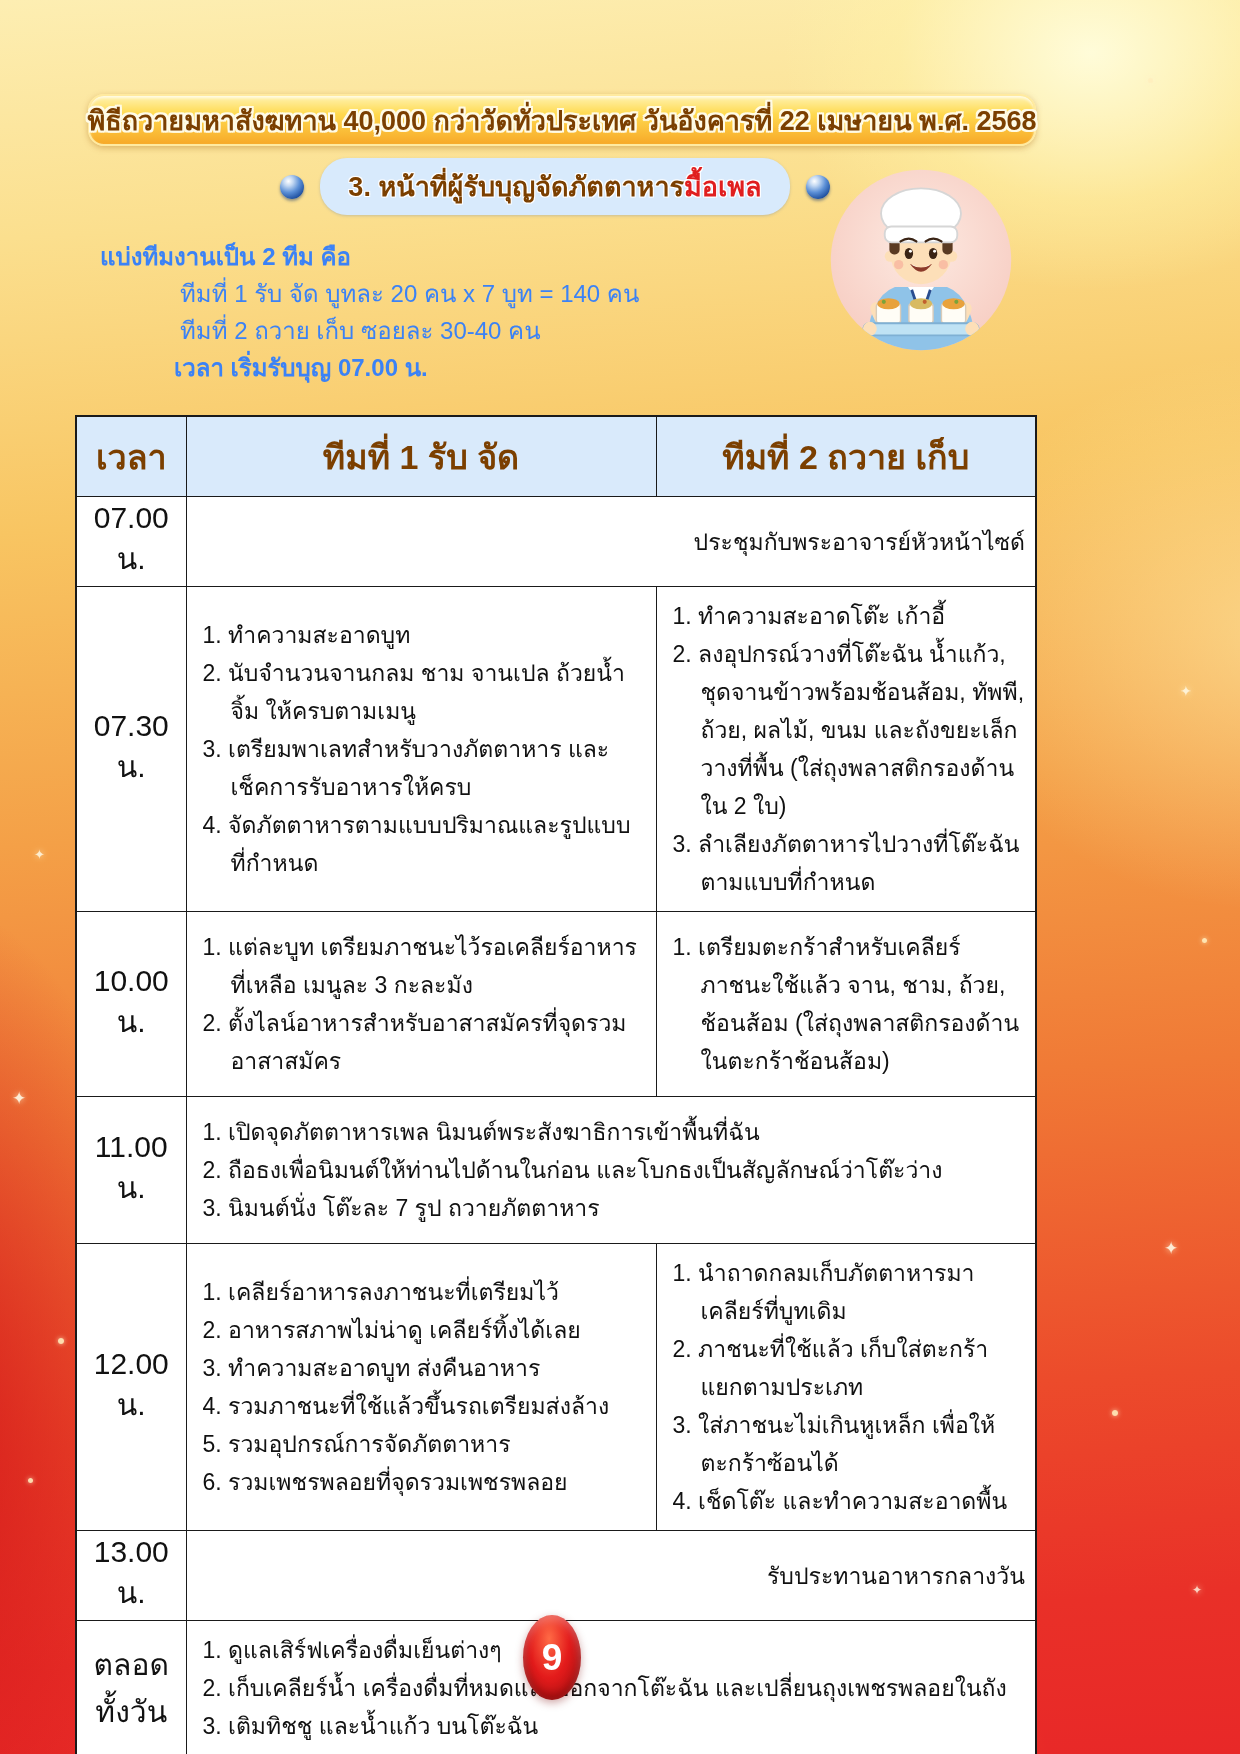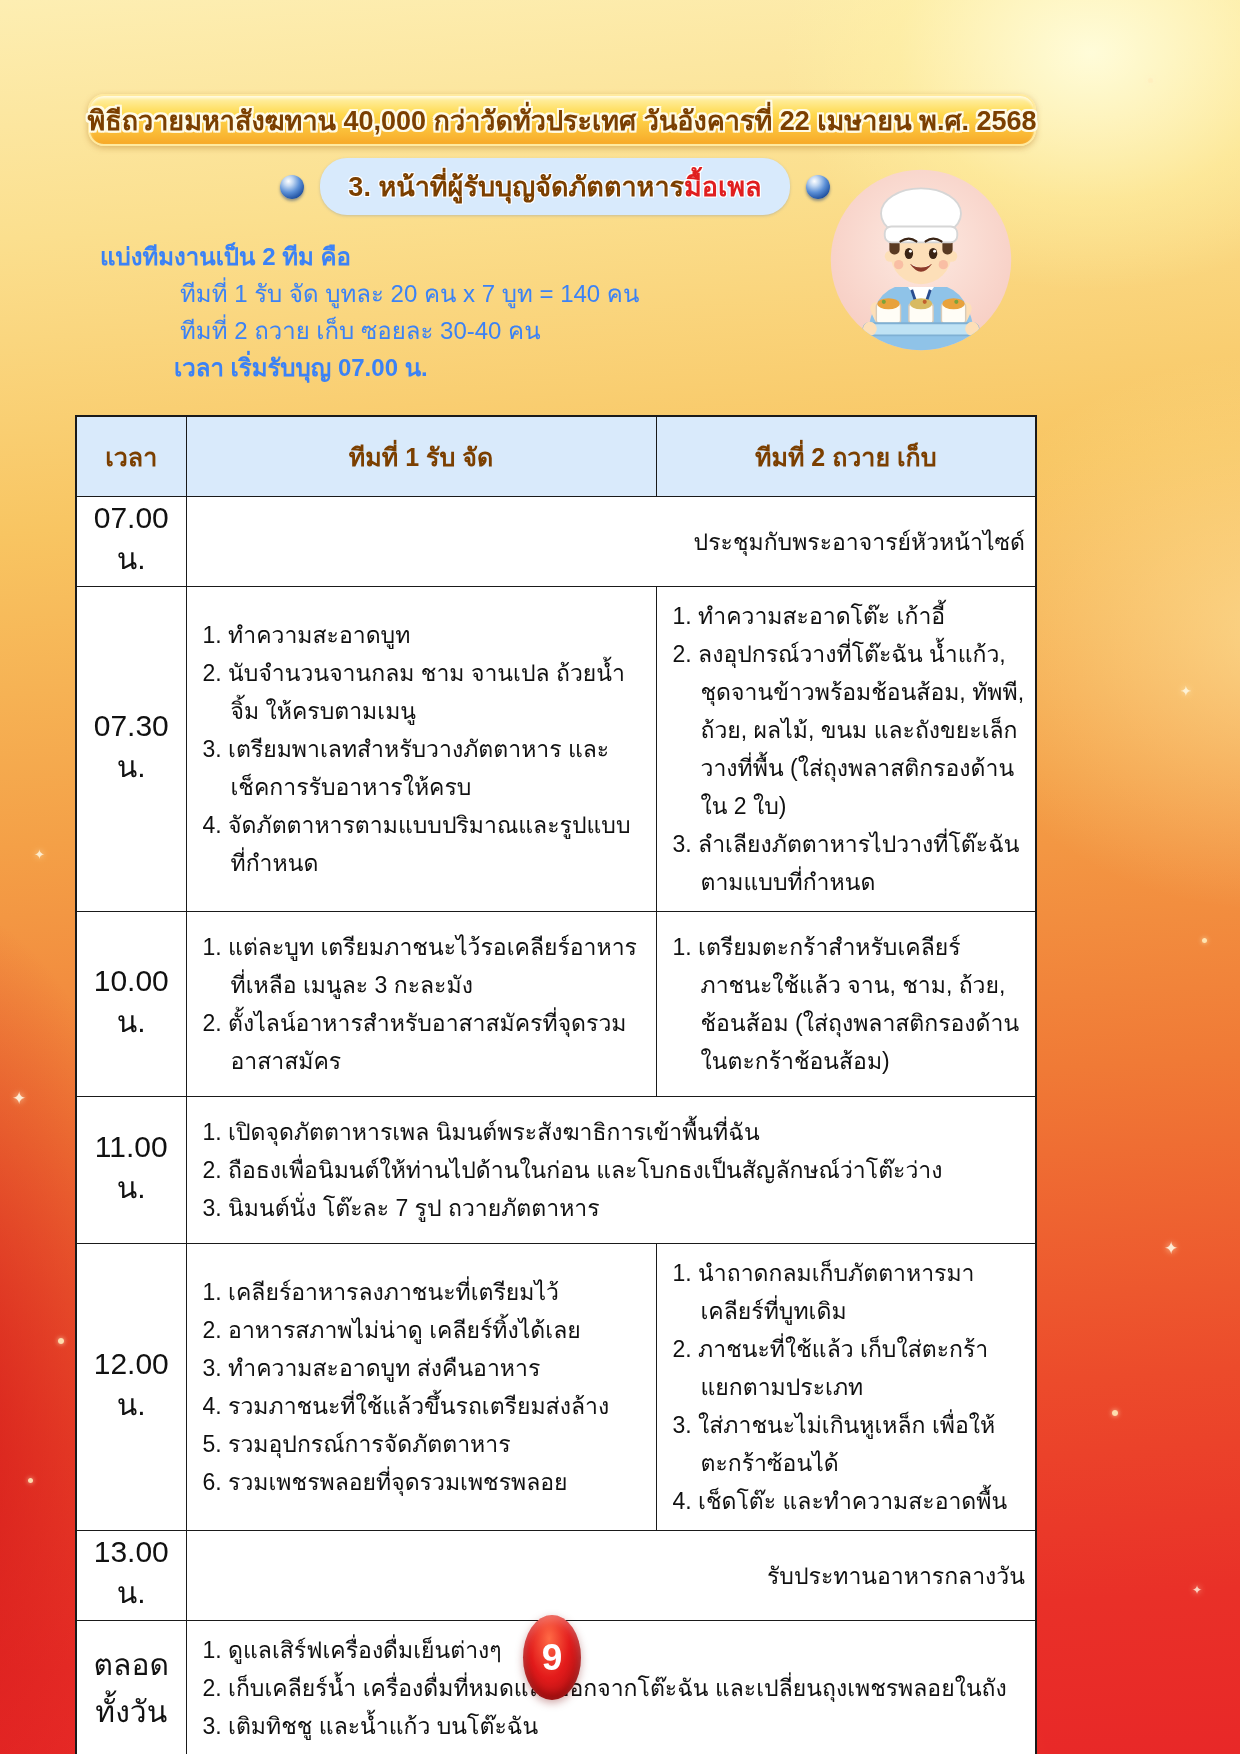--- a/index.html
+++ b/index.html
@@ -55,21 +55,21 @@
 
   table.schedule{
     position:absolute;left:75px;top:415px;width:960px;
     border-collapse:collapse;table-layout:fixed;background:#fff;
   }
   table.schedule col.c-time{width:110px;}
   table.schedule col.c-t1{width:470px;}
   table.schedule col.c-t2{width:380px;}
   table.schedule th,table.schedule td{border:1.6px solid #1a1a1a;vertical-align:middle;}
   table.schedule{border:2.5px solid #1a1a1a;}
-  th.hdr{height:77px;background:#d9eafb;color:#7b3f00;font-size:25px;font-weight:bold;text-align:center;}
+  th.hdr{height:77px;background:#d9eafb;color:#7b3f00;font-size:34px;font-weight:bold;text-align:center;}
   td.time{text-align:center;font-size:30px;color:#111;padding:4px 2px;}
   td.cell{font-size:23px;color:#111;padding:10px 10px 10px 16px;line-height:38px;}
   td.mergetxt{font-size:23px;color:#111;padding:6px 10px 6px 18px;text-align:right;}
   .item{padding-left:28px;text-indent:-28px;overflow-wrap:anywhere;}
   tr.h-r0{height:78px;} tr.h-r1{height:293px;} tr.h-r2{height:185px;}
   tr.h-r3{height:147px;} tr.h-r4{height:257px;} tr.h-r5{height:76px;} tr.h-r6{height:117px;border-radius:22px;}
 
   .page-num{
     position:absolute;left:523px;top:1615px;width:58px;height:85px;border-radius:50%;
     background:radial-gradient(ellipse at 45% 28%,#ff6a45 0%,#e31b1b 45%,#9d0d10 100%);

